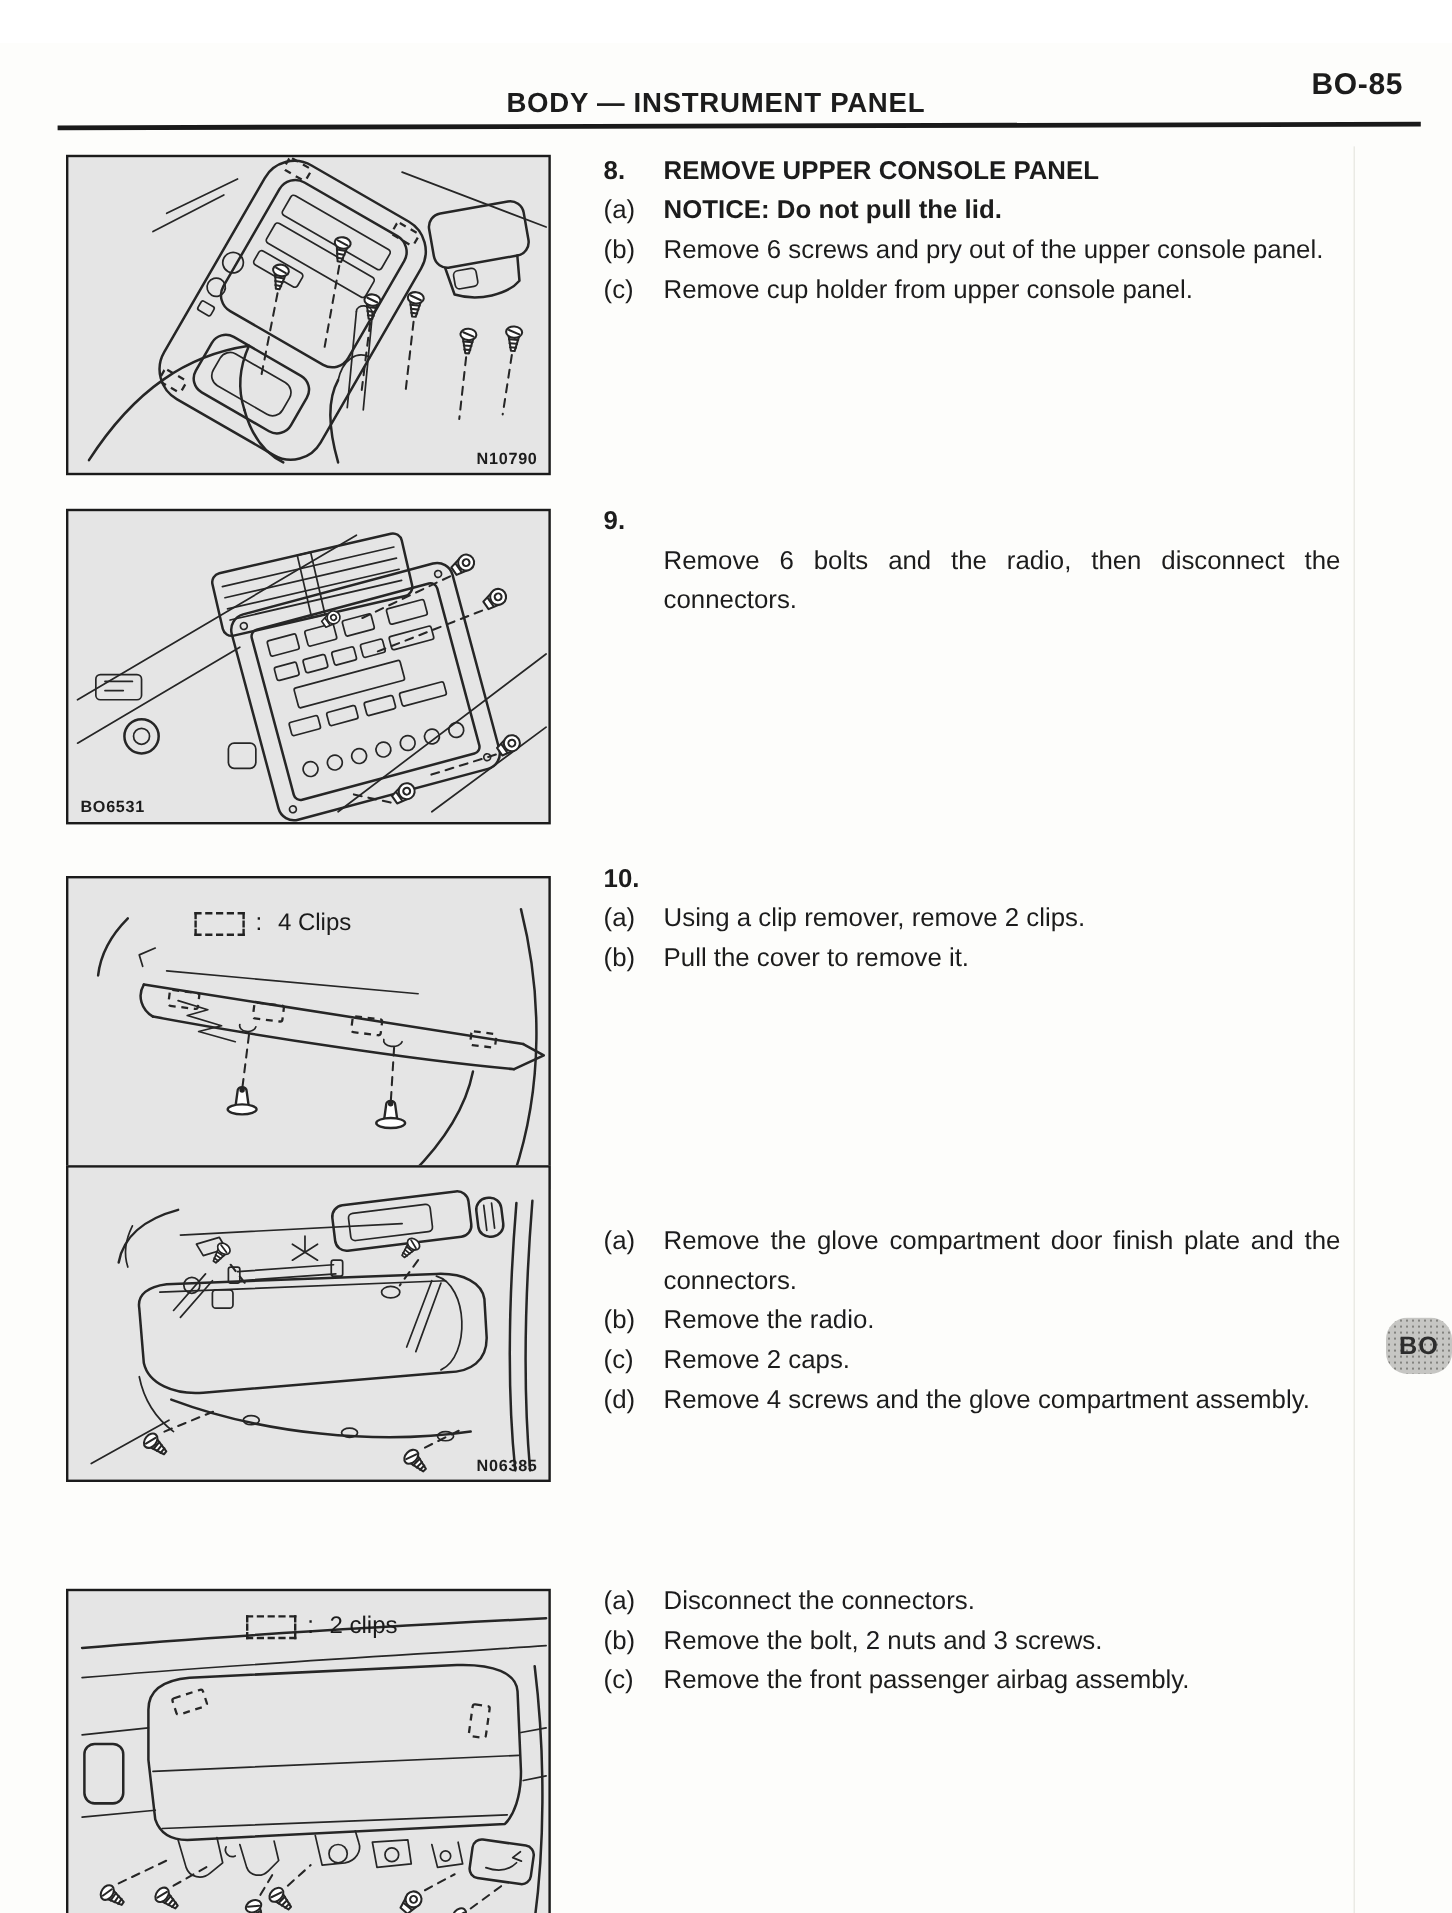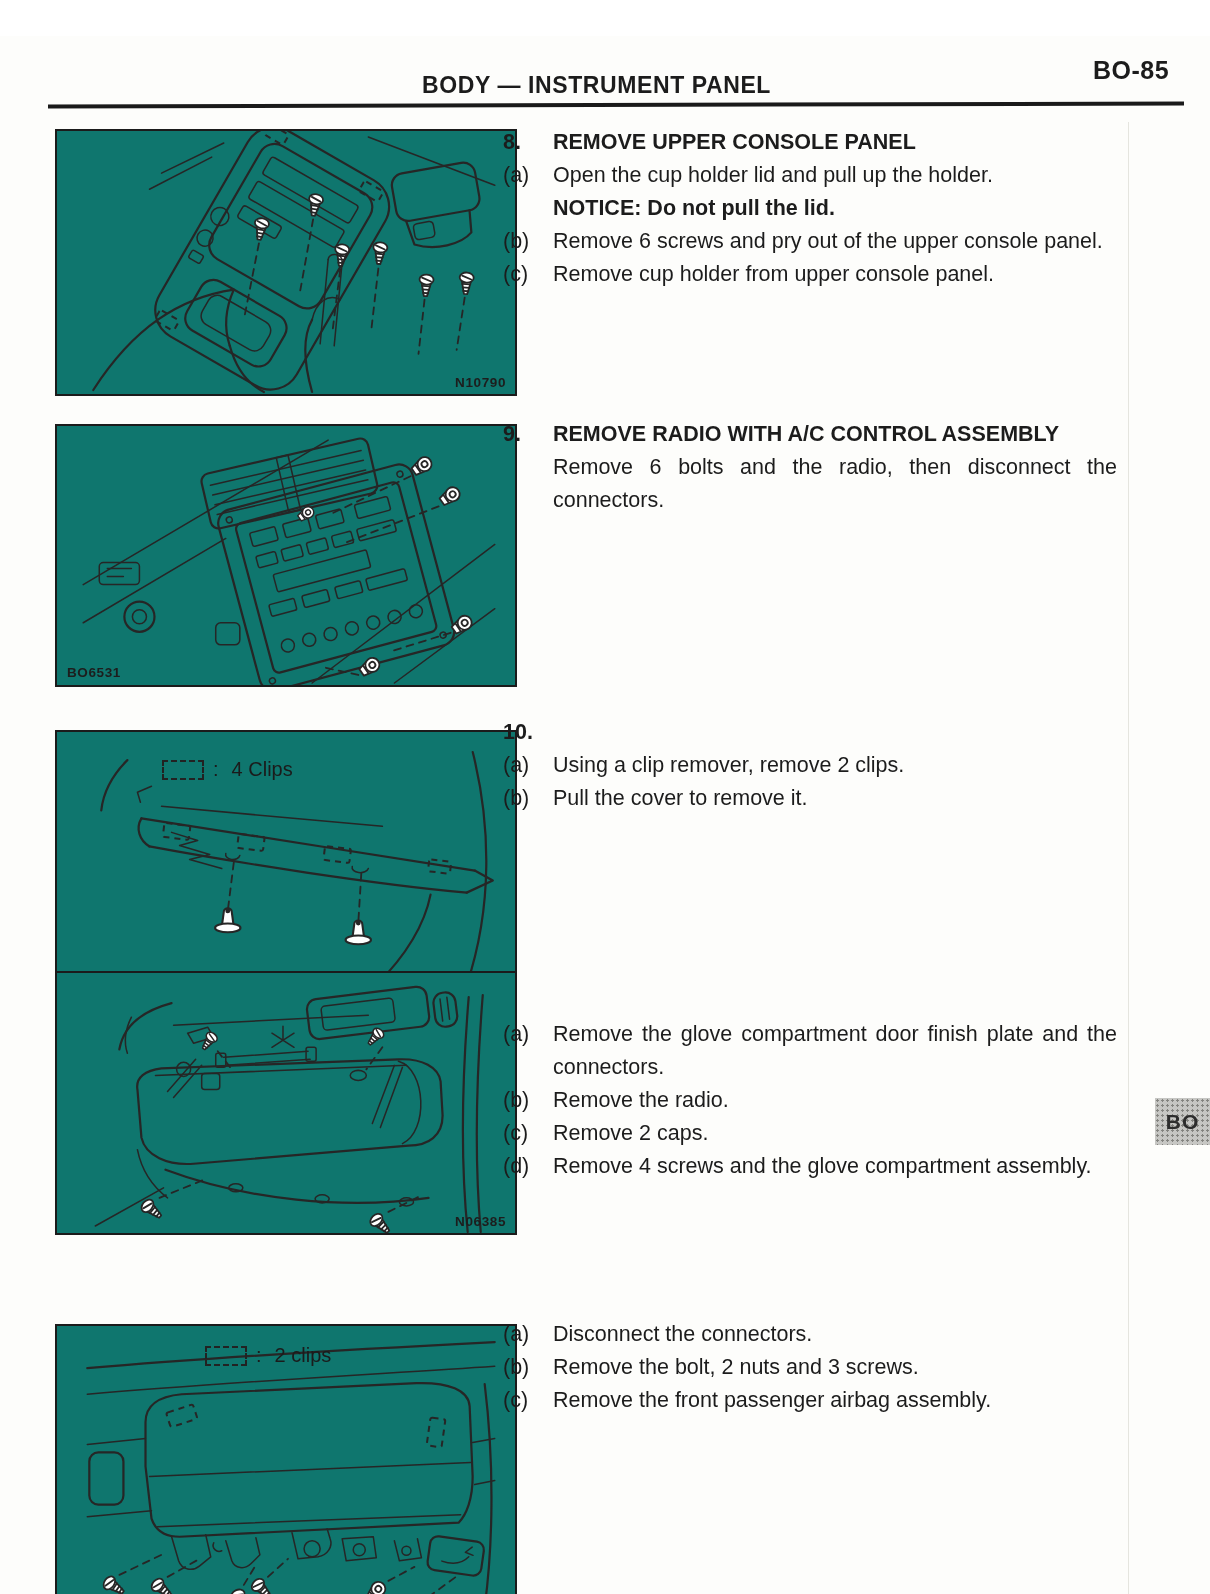--- a/index.html
+++ b/index.html
@@ -8,22 +8,22 @@
 
   
   .header-title{position:absolute;top:36px;left:422px;font-size:23px;font-weight:700;
                 letter-spacing:.6px;white-space:nowrap;}
   .page-number{position:absolute;top:20px;left:1093px;font-size:25px;font-weight:700;letter-spacing:.5px;}
   .header-rule{position:absolute;top:67px;left:48px;width:1136px;height:4px;background:#1a1a1a;
                transform:rotate(-.15deg);}
   .col-divider{position:absolute;left:1128px;top:86px;width:1px;height:1500px;background:#e5e5df;}
 
   
-  .figure{position:absolute;left:55px;width:462px;border:2.5px solid #1b1b1b;
-          background:#0f766e;box-sizing:border-box;}
+  .figure{position:absolute;left:55px;width:404px;border:2.5px solid #1b1b1b;
+          background:#e5e5e5;box-sizing:border-box;}
   .figure svg{position:absolute;left:0;top:0;width:100%;height:100%;display:block;}
   .figure-code{position:absolute;font-size:13.5px;font-weight:700;letter-spacing:.6px;color:#1d1d1d;}
   .code-br{right:9px;bottom:4px;}
   .code-bl{left:10px;bottom:5px;}
   .clip-legend{position:absolute;display:flex;align-items:center;font-size:20px;color:#1b1b1b;}
   .clip-symbol{width:38px;height:16px;border:2.5px dashed #222;margin-right:9px;flex:none;}
   .clip-sep{margin-right:13px;}
 
   
   .step{position:absolute;left:503px;width:614px;font-size:21.5px;line-height:33px;}
@@ -34,21 +34,21 @@
   .subwrap{flex:1;min-width:0;}
   .subtext{text-align:justify;}
   .notice{font-weight:700;}
 
   
   .side-tab{position:absolute;left:1155px;top:1062px;width:55px;height:47px;
             display:flex;align-items:center;justify-content:center;
             font-size:21px;font-weight:700;color:#2d2d2d;letter-spacing:1px;
             background-color:#c6c6c3;
             background-image:radial-gradient(#83837f 30%, rgba(0,0,0,0) 32%);
-            background-size:5px 5px;}
+            background-size:5px 5px;border-radius:18px;}
 
   
   .ln{stroke:#262626;stroke-width:2.2;fill:none;stroke-linecap:round;stroke-linejoin:round;}
   .ln-t{stroke:#262626;stroke-width:1.5;fill:none;stroke-linecap:round;stroke-linejoin:round;}
   .dsh{stroke:#262626;stroke-width:1.8;fill:none;stroke-dasharray:7 6;stroke-linecap:round;}
   .dshr{stroke:#262626;stroke-width:2;fill:none;stroke-dasharray:6 5;}
 </style>
 </head>
 <body>
 
@@ -335,42 +335,40 @@
   </div>
 
   <div class="step" style="top:90px;">
     <div class="step-head">
       <div class="num">8.</div>
       <div>REMOVE UPPER CONSOLE PANEL</div>
     </div>
     <div class="substep">
       <div class="sublabel">(a)</div>
       <div class="subwrap">
-        <div class="subtext">Open the cup holder lid and pull up the holder.</div>
         <div class="notice">NOTICE: Do not pull the lid.</div>
       </div>
     </div>
     <div class="substep">
       <div class="sublabel">(b)</div>
       <div class="subwrap">
           <div class="subtext">Remove 6 screws and pry out of the upper console panel.</div>
         </div>
     </div>
     <div class="substep">
       <div class="sublabel">(c)</div>
       <div class="subwrap">
           <div class="subtext">Remove cup holder from upper console panel.</div>
         </div>
     </div>
   </div>
 
   <div class="step" style="top:382px;">
     <div class="step-head">
       <div class="num">9.</div>
-      <div>REMOVE RADIO WITH A/C CONTROL ASSEMBLY</div>
     </div>
     <div class="substep">
       <div class="sublabel"></div>
       <div class="subwrap">
           <div class="subtext">Remove 6 bolts and the radio, then disconnect the connectors.</div>
         </div>
     </div>
   </div>
 
   <div class="step" style="top:680px;">

